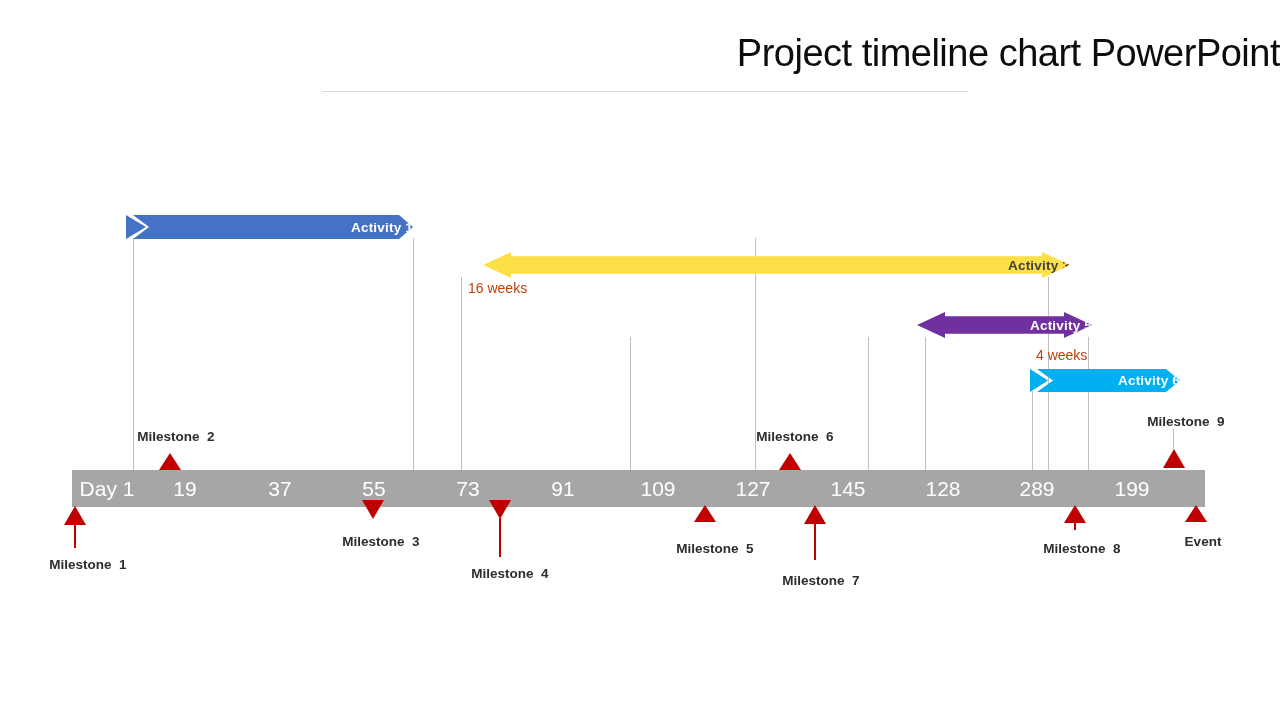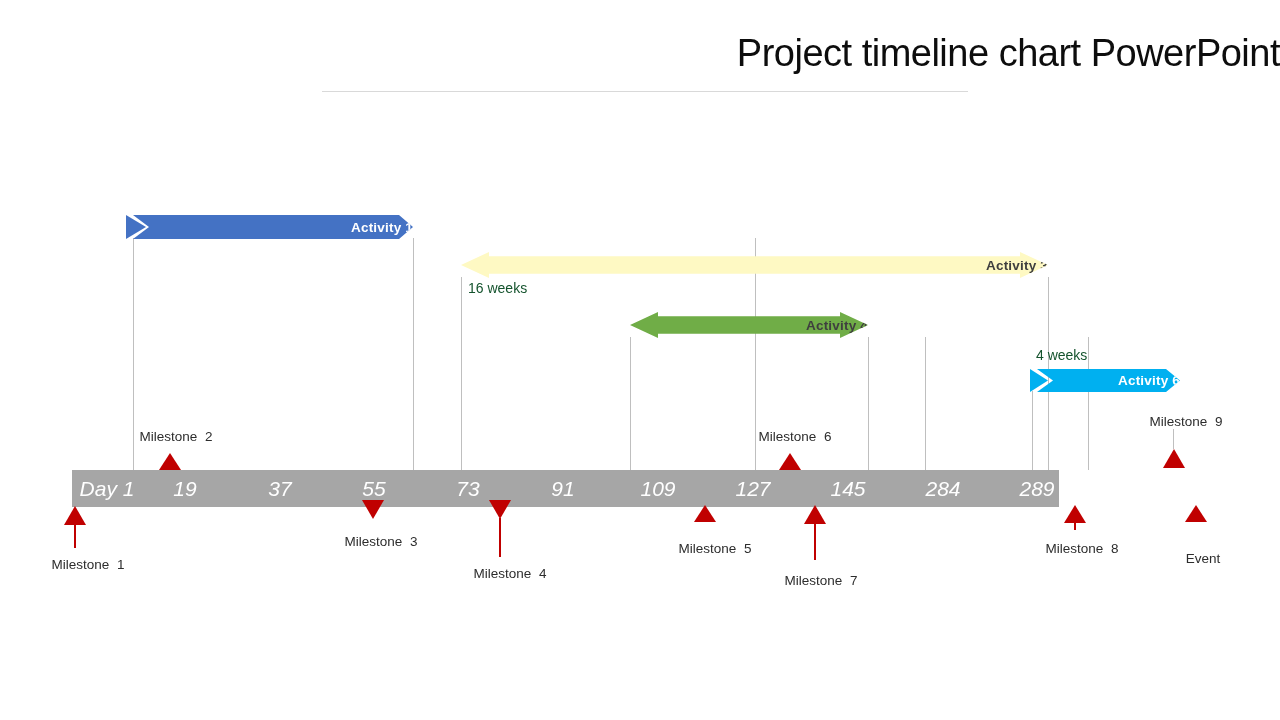--- a/index.html
+++ b/index.html
@@ -5,35 +5,35 @@
   html,body{margin:0;padding:0;background:#fff;}
   .slide{
     position:relative;width:1280px;height:720px;background:#ffffff;
     font-family:"Liberation Sans", sans-serif;overflow:hidden;
   }
   .title{
     position:absolute;top:32px;left:0;width:100%;text-align:right;
     font-size:38px;font-weight:500;color:#0d0d0d;letter-spacing:-0.5px;
   }
   .title-divider{position:absolute;left:322px;top:91px;width:646px;height:1px;background:#d9d9d9;}
-  .bar{position:absolute;left:72px;top:470px;width:987px;height:37px;font-style:italic;}
+  .bar{position:absolute;left:72px;top:470px;width:1133px;height:37px;}
   .tick{position:absolute;top:0;height:37px;line-height:37px;font-size:21px;color:#ffffff;text-align:center;width:90px;}
   .conn{position:absolute;width:1px;background:#bfbfbf;}
   .act{position:absolute;display:flex;align-items:center;justify-content:flex-end;
        font-size:13.5px;font-weight:600;letter-spacing:.2px;}
   .chevron{clip-path:polygon(0% 0%, calc(100% - 14px) 0%, 100% 50%, calc(100% - 14px) 100%, 0% 100%, 16px 50%);}
   .lead-tri{position:absolute;clip-path:polygon(0% 0%, 100% 50%, 0% 100%);}
   .dbl{clip-path:polygon(0% 50%, 28px 0%, 28px 16%, calc(100% - 28px) 16%, calc(100% - 28px) 0%, 100% 50%, calc(100% - 28px) 100%, calc(100% - 28px) 84%, 28px 84%, 28px 100%);}
-  .note{position:absolute;font-size:14px;color:#14532d;}
+  .note{position:absolute;font-size:14px;color:#c2410c;}
   .tri-up{position:absolute;background:#c00000;clip-path:polygon(50% 0%,100% 100%,0% 100%);}
   .tri-down{position:absolute;background:#c00000;clip-path:polygon(0% 0%,100% 0%,50% 100%);}
   .stem{position:absolute;width:2px;background:#c00000;}
   .stem-gray{position:absolute;width:1px;background:#bfbfbf;}
   .ms-label{position:absolute;transform:translateX(-50%);white-space:pre;
-            font-size:13.5px;font-weight:400;color:#2d2d2d;}
+            font-size:13.5px;font-weight:700;color:#2d2d2d;}
 </style>
 </head>
 <body>
 
 <div class="slide">
 
   <div class="title">Project timeline chart PowerPoint</div>
   <div class="title-divider"></div>
 
   <div class="conn" style="left:133px;top:238px;height:232px;"></div>
@@ -46,47 +46,47 @@
   <div class="conn" style="left:1032px;top:391px;height:79px;"></div>
   <div class="conn" style="left:1048px;top:277px;height:193px;"></div>
   <div class="conn" style="left:1088px;top:337px;height:133px;"></div>
 
   <div class="lead-tri" style="left: 126px; top: 215px; width: 20px; height: 24px; background: rgb(68, 114, 196);"></div>
   <div class="act chevron" style="left: 133px; top: 215px; width: 280px; height: 24px; background: rgb(68, 114, 196); color: rgb(255, 255, 255);">
     <span>Activity 1</span>
   </div>
 
 
-  <div class="act dbl" style="left: 461px; top: 252px; width: 587px; height: 26px; background: #fef9c3; color: rgb(63, 63, 63);">
+  <div class="act dbl" style="left: 483px; top: 252px; width: 587px; height: 26px; background: #fde047; color: rgb(63, 63, 63);">
     <span>Activity 3</span>
   </div>
   <div class="note" style="left:468px;top:280px;">16 weeks</div>
 
-  <div class="act dbl" style="left: 630px; top: 312px; width: 238px; height: 26px; background: rgb(112, 173, 71); color: rgb(63, 63, 63);">
-    <span>Activity 4</span>
+
+  <div class="act dbl" style="left: 917px; top: 312px; width: 175px; height: 26px; background: rgb(112, 48, 160); color: rgb(255, 255, 255);">
+    <span>Activity 5</span>
   </div>
-
   <div class="note" style="left:1036px;top:347px;">4 weeks</div>
 
   <div class="lead-tri" style="left: 1030px; top: 369px; width: 18px; height: 23px; background: rgb(0, 176, 240);"></div>
   <div class="act chevron" style="left: 1037px; top: 369px; width: 143px; height: 23px; background: rgb(0, 176, 240); color: rgb(255, 255, 255);">
     <span>Activity 6</span>
   </div>
 
   <div class="bar" style="background: rgb(166, 166, 166);">
     <span class="tick" style="left:-10px;">Day 1</span>
     <span class="tick" style="left:68px;">19</span>
     <span class="tick" style="left:163px;">37</span>
     <span class="tick" style="left:257px;">55</span>
     <span class="tick" style="left:351px;">73</span>
     <span class="tick" style="left:446px;">91</span>
     <span class="tick" style="left:541px;">109</span>
     <span class="tick" style="left:636px;">127</span>
     <span class="tick" style="left:731px;">145</span>
-    <span class="tick" style="left:826px;">284</span>
+    <span class="tick" style="left:826px;">128</span>
     <span class="tick" style="left:920px;">289</span>
     <span class="tick" style="left:1015px;">199</span>
   </div>
 
   <div class="tri-up" style="left:64px;top:506px;width:22px;height:19px;"></div>
   <div class="stem" style="left:74px;top:524px;height:24px;"></div>
   <div class="ms-label" style="left:88px;top:557px;">Milestone  1</div>
 
   <div class="tri-up" style="left:159px;top:453px;width:22px;height:17px;"></div>
   <div class="ms-label" style="left:176px;top:429px;">Milestone  2</div>
@@ -110,15 +110,15 @@
 
   <div class="tri-up" style="left:1064px;top:505px;width:22px;height:18px;"></div>
   <div class="stem" style="left:1074px;top:522px;height:8px;"></div>
   <div class="ms-label" style="left:1082px;top:541px;">Milestone  8</div>
 
   <div class="stem-gray" style="left:1173px;top:429px;height:20px;"></div>
   <div class="tri-up" style="left:1163px;top:449px;width:22px;height:19px;"></div>
   <div class="ms-label" style="left:1186px;top:414px;">Milestone  9</div>
 
   <div class="tri-up" style="left:1185px;top:505px;width:22px;height:17px;"></div>
-  <div class="ms-label" style="left:1203px;top:534px;margin-top:17px;">Event</div>
+  <div class="ms-label" style="left:1203px;top:534px;">Event</div>
 
 </div>
 
 </body></html>

